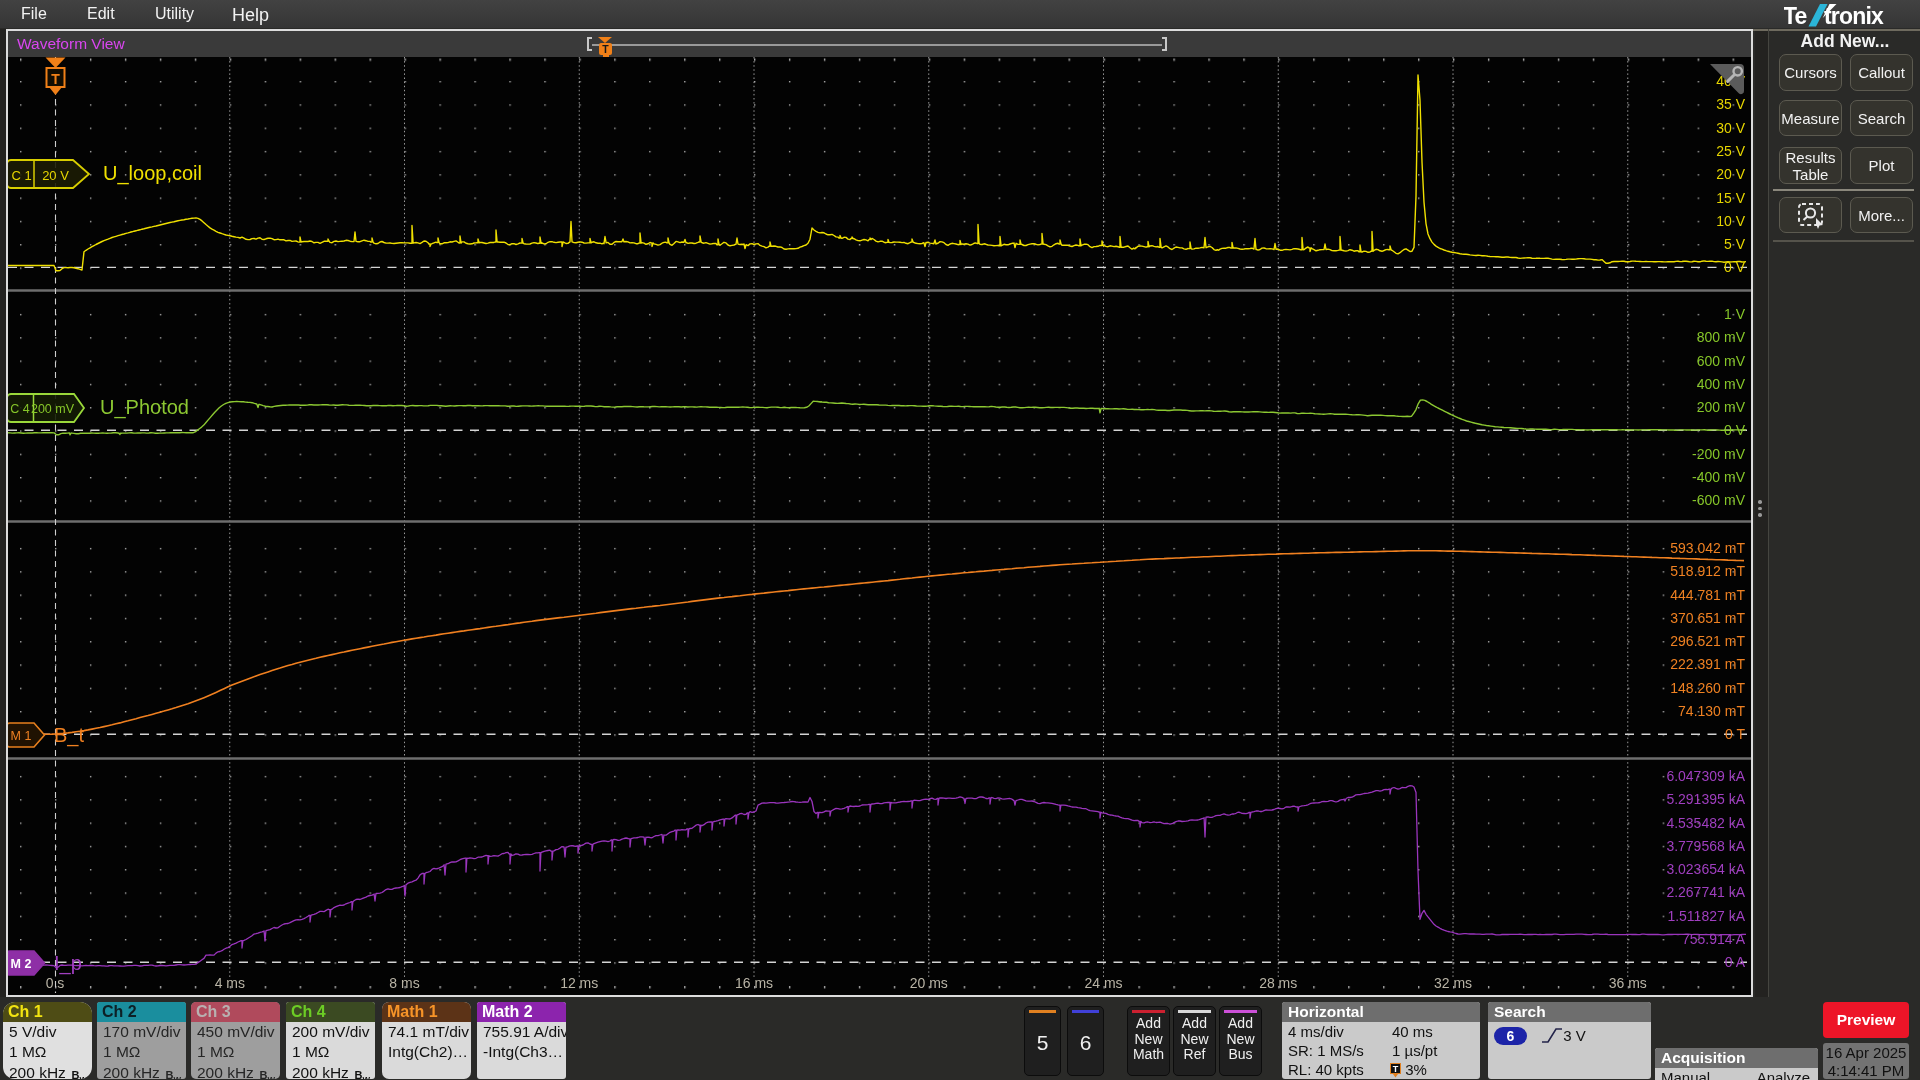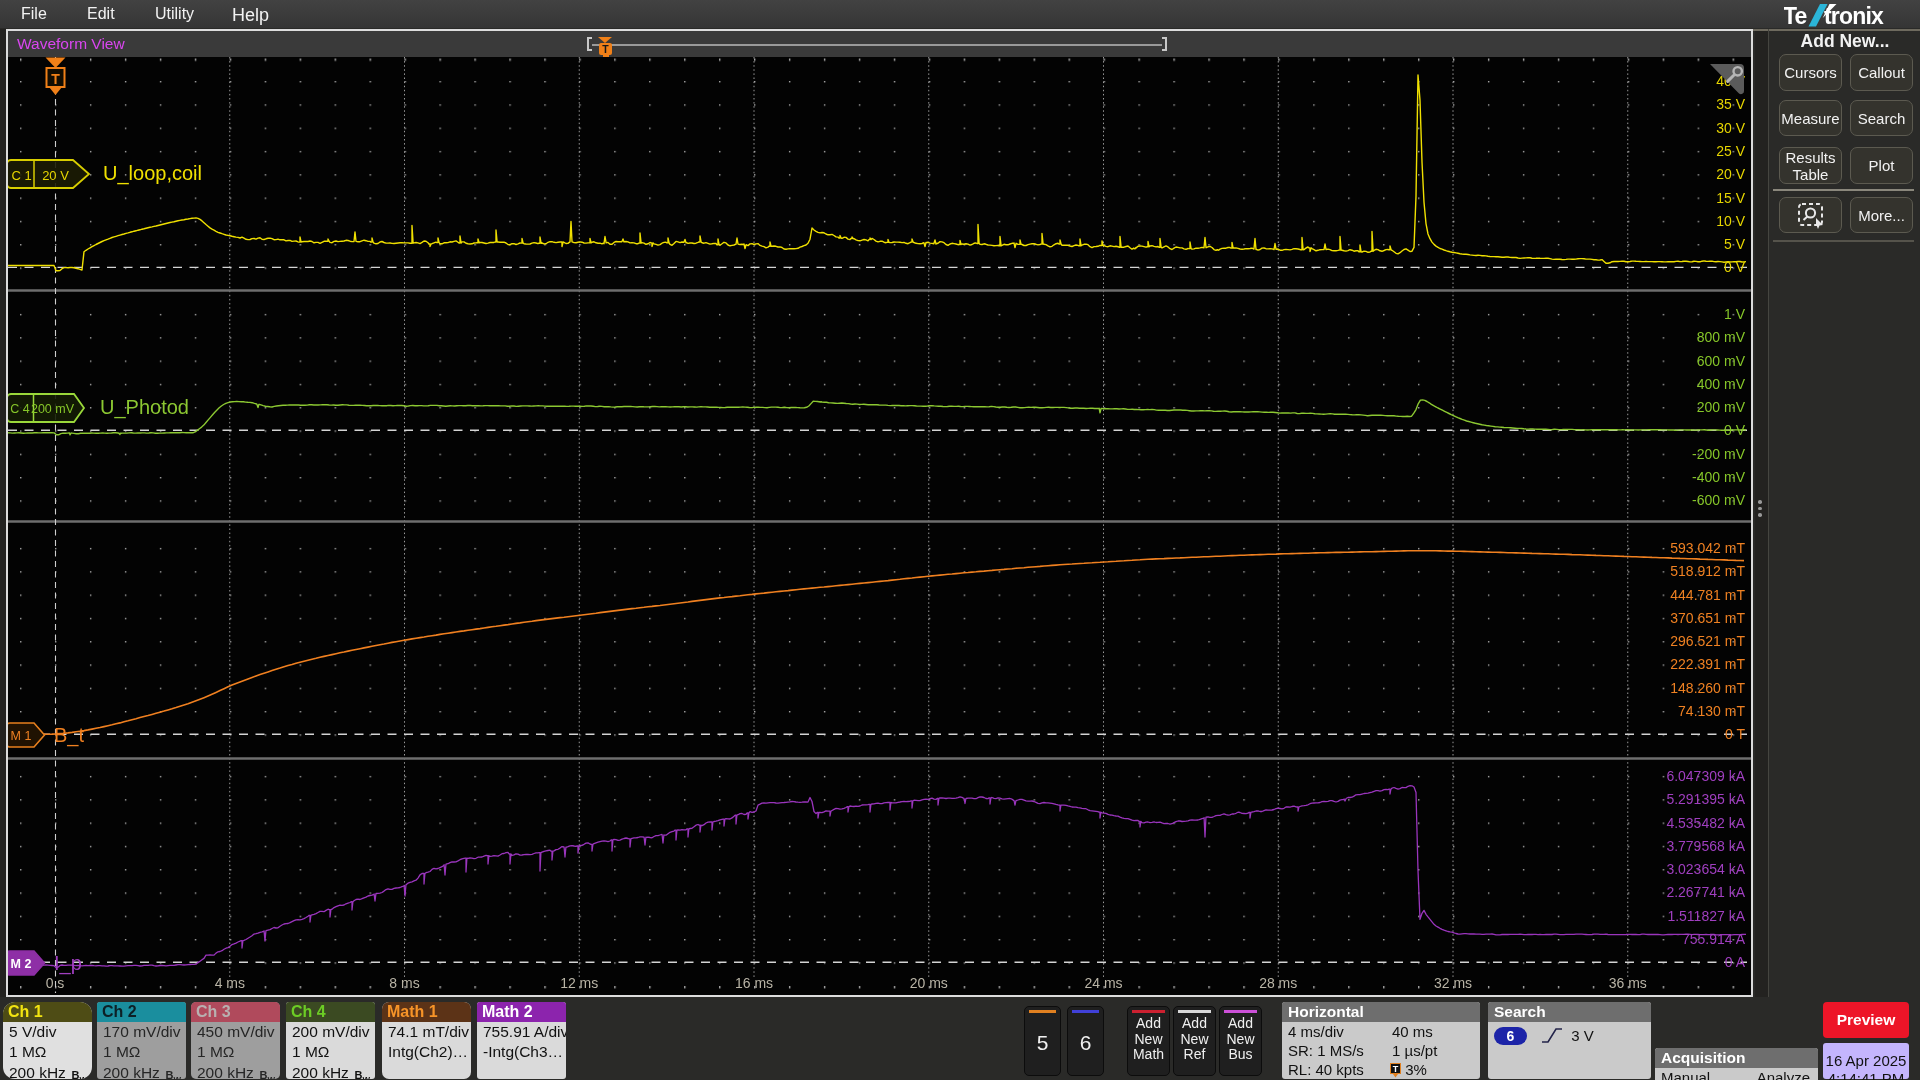--- a/index.html
+++ b/index.html
@@ -229,21 +229,21 @@
           <rect x="0.5" y="0.5" width="10" height="10" fill="#111" stroke="#e08020"></rect>
           <polygon points="3,11 8,11 5.5,14.5" fill="#e08020"></polygon>
           <text x="5.5" y="9" fill="#fff" font-size="9" font-weight="bold" text-anchor="middle" font-family="Liberation Sans,sans-serif">T</text>
         </svg> 3%</span></div>
 </div>
 <div class="pnl" style="left:1488px;top:1002px;width:163px;height:77px">
 <div class="hdr">Search</div>
 <div class="row" style="padding-top:4px"><span style="display:inline-block;width:33px;height:18px;background:#1c24a8;border-radius:9px;color:#fff;font-size:14px;font-weight:bold;text-align:center;line-height:18px">6</span>
 <span style="margin-left:10px"><svg width="22" height="17" viewBox="0 0 22 17" style="vertical-align:-3px">
           <path d="M1,15 h6 l8,-13 h6" fill="none" stroke="#23244a" stroke-width="1.6"></path>
-        </svg></span><span style="margin-left:8px">3 V</span></div>
+        </svg></span><span style="">3 V</span></div>
 </div>
 <div class="pnl" style="left:1655px;top:1048px;width:163px;height:77px">
 <div class="hdr">Acquisition</div>
 <div class="row">Manual,<span style="position:absolute;right:8px">Analyze</span></div>
 <div class="row">High Res: 16 bits</div>
 <div class="row">Single: 0 /1</div>
 </div>
 <div style="position:absolute;left:1823px;top:1002px;width:86px;height:36px;background:#ed1528;border-radius:4px;color:#fff;font-weight:bold;font-size:15.5px;text-align:center;line-height:36px">Preview</div>
-<div style="position:absolute;left:1823px;top:1043px;width:86px;height:36px;background:#c4b5fd;border-radius:3px;color:#111;font-size:15px;text-align:center;line-height:17.5px;padding-top:9px">16 Apr 2025<br>4:14:41 PM</div>
+<div style="position:absolute;left:1823px;top:1043px;width:86px;height:36px;background:#737373;border-radius:3px;color:#111;font-size:15px;text-align:center;line-height:17.5px;padding-top:1px">16 Apr 2025<br>4:14:41 PM</div>
 </body></html>

